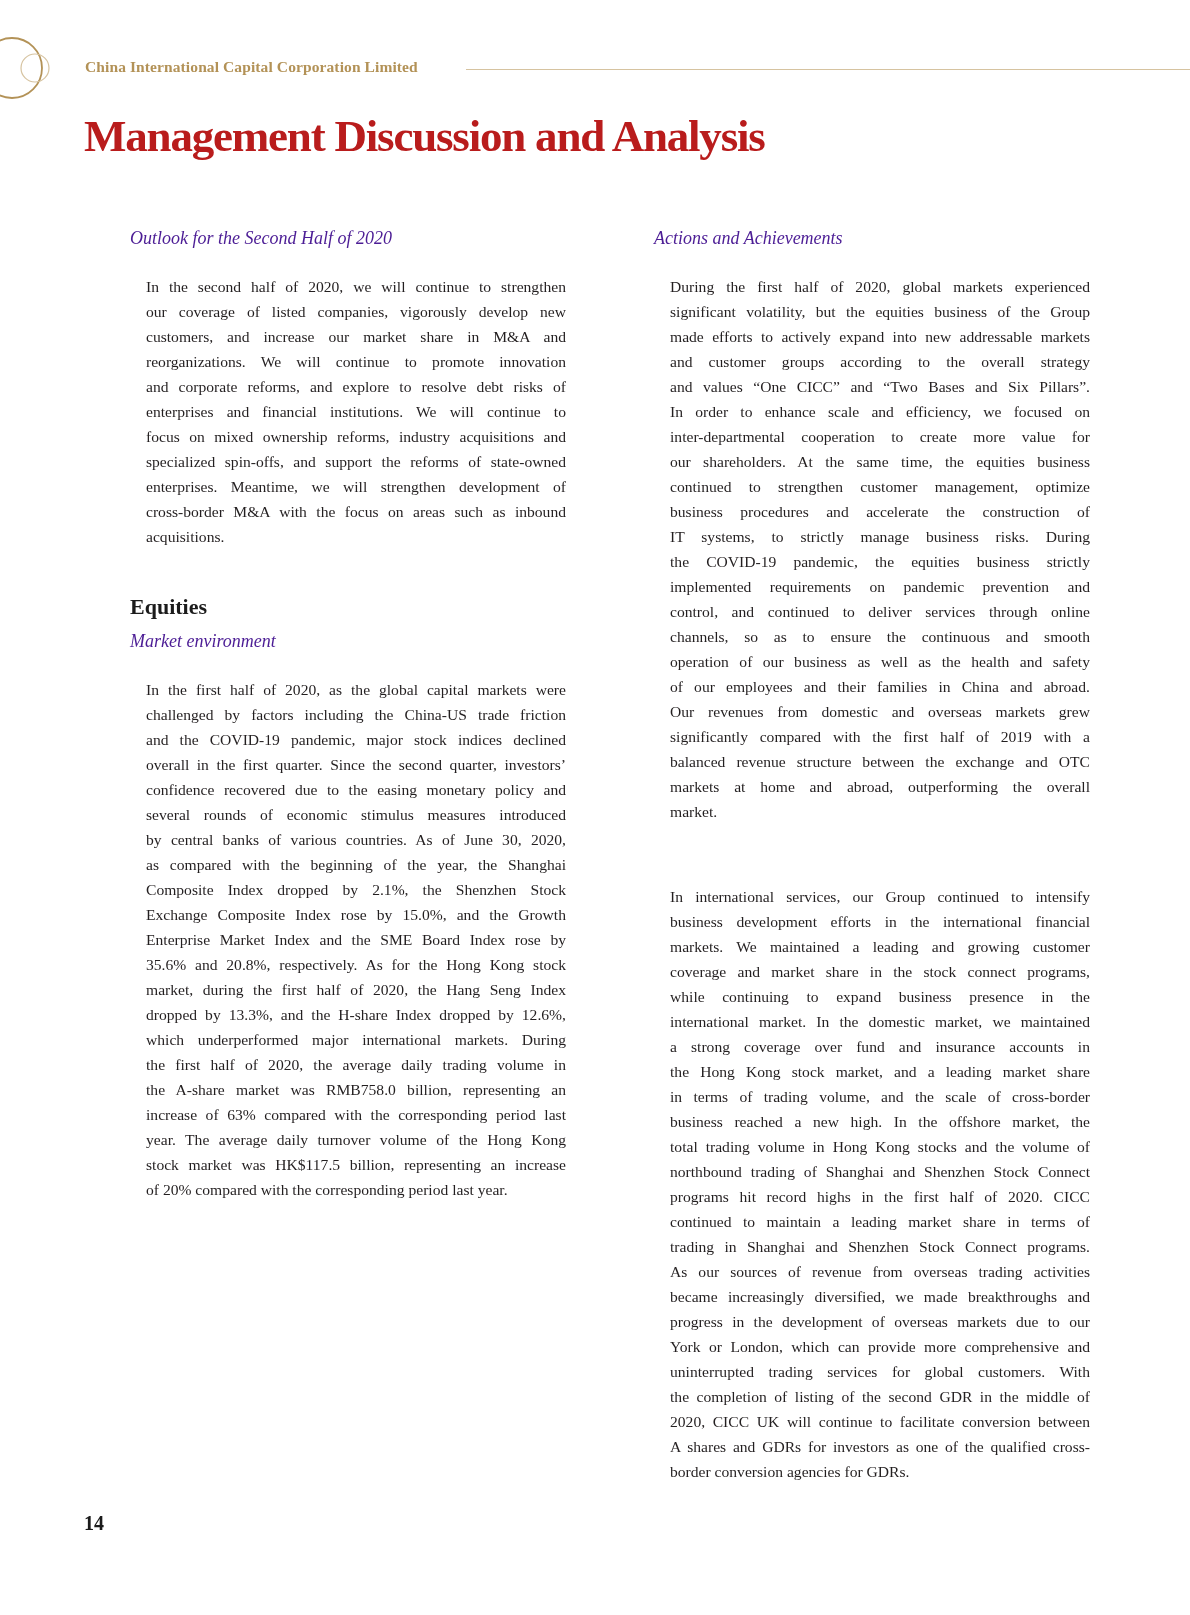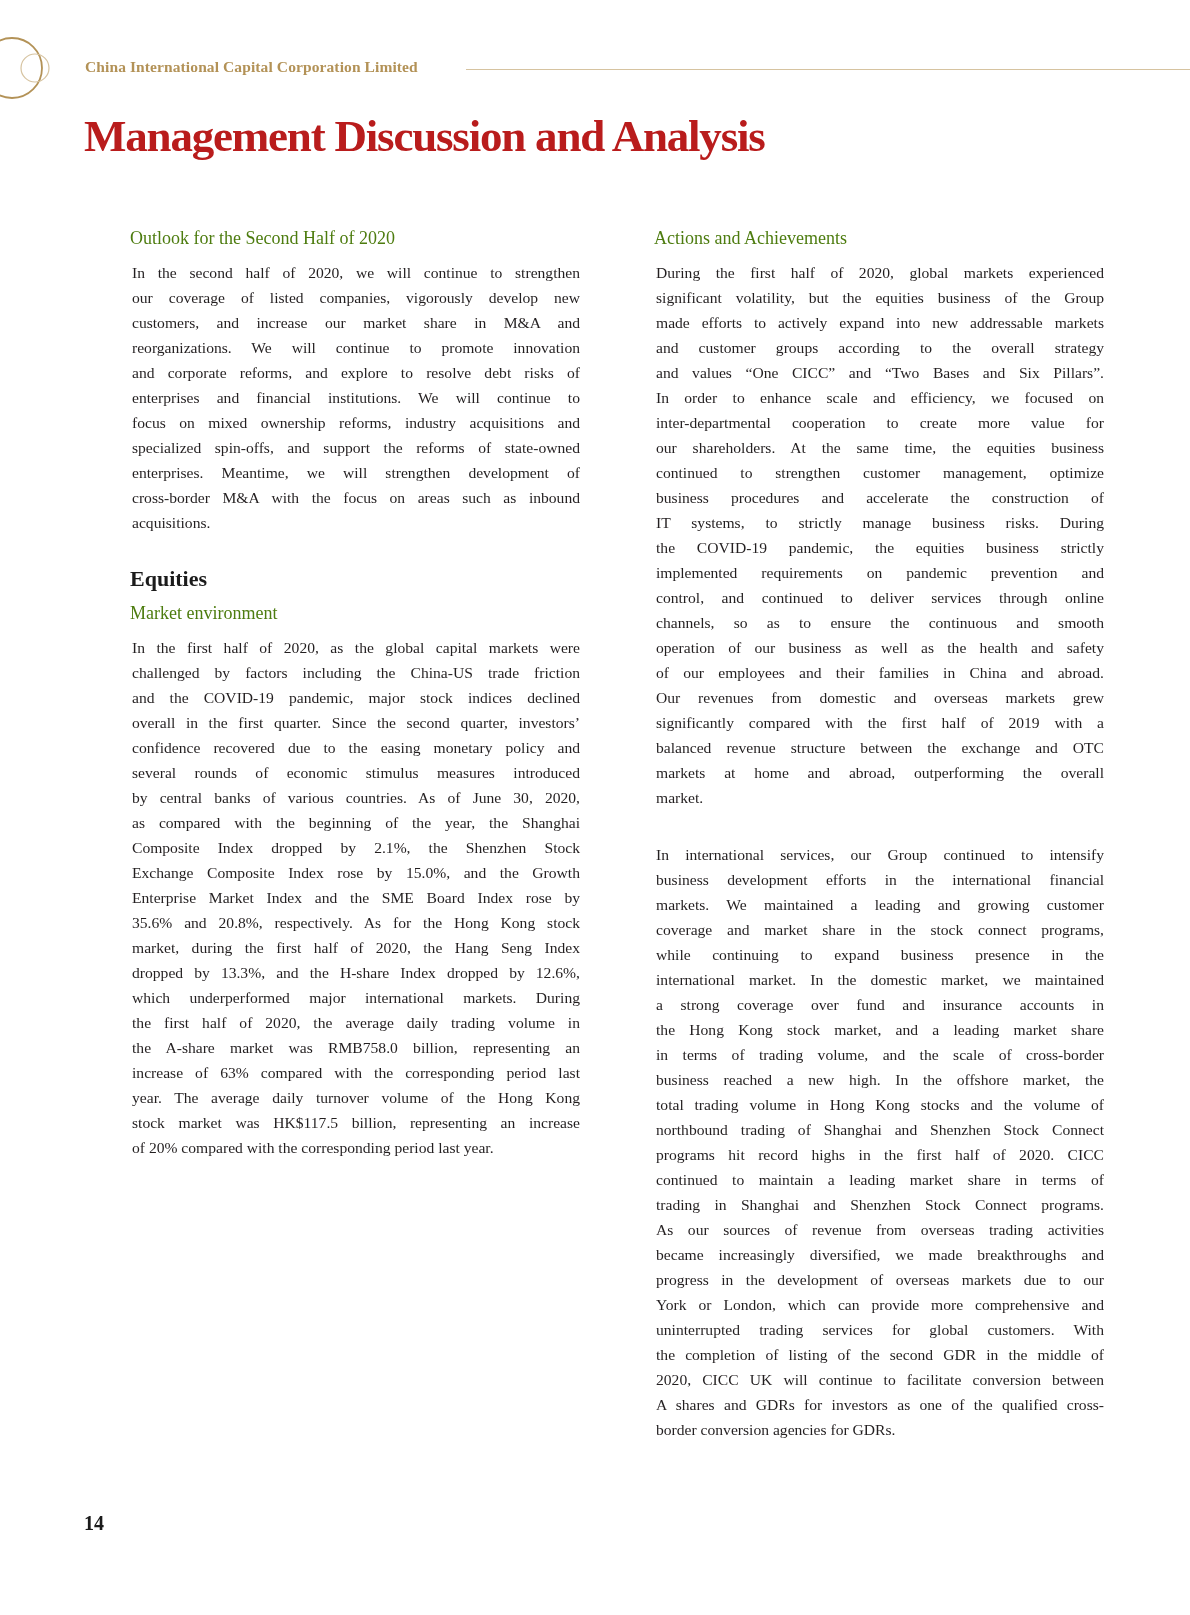--- a/index.html
+++ b/index.html
@@ -7,23 +7,23 @@
          font-family:"Liberation Serif","DejaVu Serif",serif; color:#231f20; }
   .logo { position:absolute; left:0; top:36px; width:60px; height:64px; }
   .header-company { position:absolute; left:85px; top:58px; font-size:15.5px; font-weight:bold;
          color:#b39257; letter-spacing:0.1px; white-space:nowrap; }
   .header-rule { position:absolute; left:466px; top:69px; width:724px; height:1px; background:#d6c3a0; }
   .page-title { position:absolute; left:84px; top:110px; font-size:45px; font-weight:bold;
          color:#b91c1c; letter-spacing:-1.2px; white-space:nowrap; }
   .col { position:absolute; width:452px; }
   .col-left { left:130px; top:224px; }
   .col-right { left:654px; top:224px; }
-  .subhead { font-size:18px; color:#4d7c0f; height:34px; line-height:28px; }
+  .subhead { font-style:italic; font-size:18px; color:#4c1d95; height:34px; line-height:28px; }
   .boldhead { font-weight:bold; font-size:22px; color:#1b1b1b; height:34px; line-height:28px; }
-  .para { margin:2px; }
+  .para { margin:16px; }
   .line { display:block; font-size:15.6px; line-height:25px; height:25px; text-align:justify;
           text-align-last:justify; white-space:nowrap; overflow:visible; }
   .line.last { text-align-last:left; }
   .gap-md { height:28px; }
   .page-number { position:absolute; left:84px; top:1512px; font-size:20px; font-weight:bold; color:#1b1b1b; }
 </style>
 </head>
 <body>
 
 <svg class="logo" viewBox="0 0 60 64">

